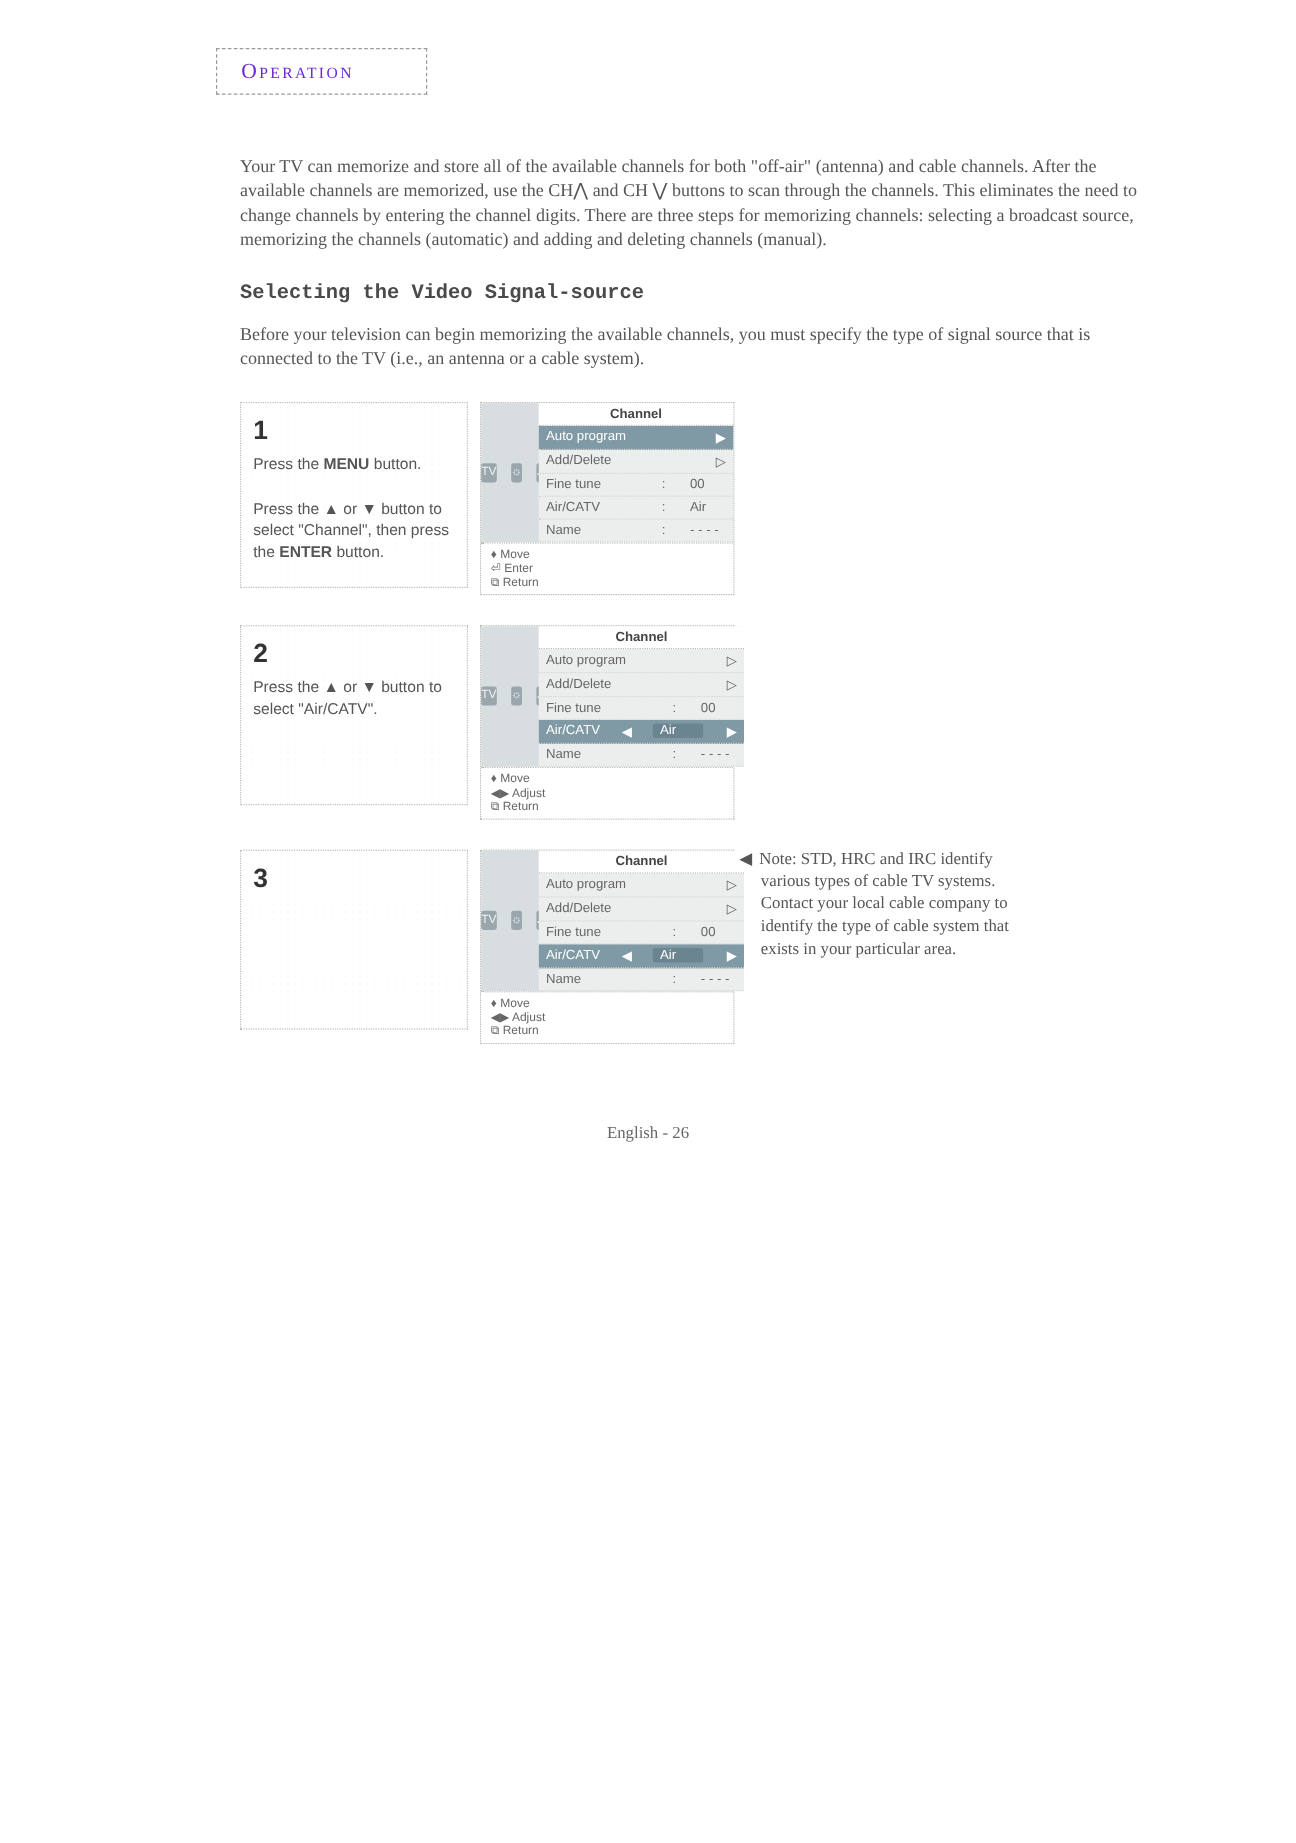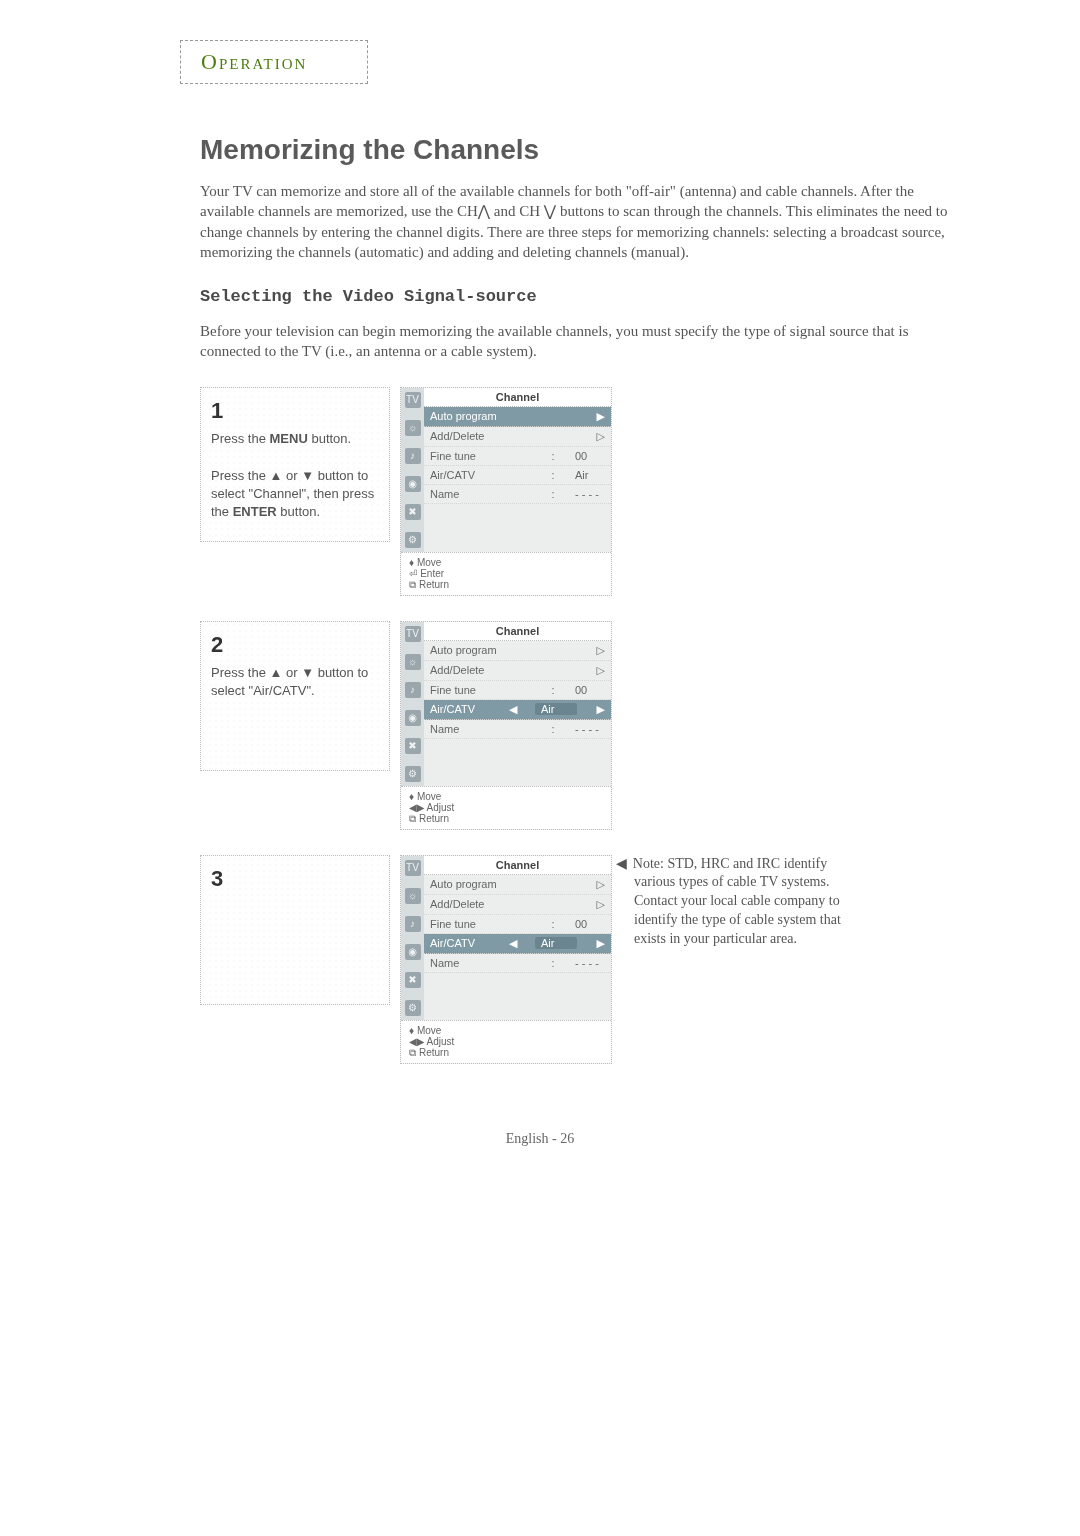--- a/index.html
+++ b/index.html
@@ -11,22 +11,22 @@
     width: 1080px;
     box-sizing: border-box;
   }
   .section-tab {
     border: 1px dashed #999;
     display: inline-block;
     padding: 8px 60px 8px 20px;
     margin-left: 140px;
     font-variant: small-caps;
     letter-spacing: 2px;
-    color: #4d7c0f;
-    font-size: 22px;
+    color: #6d28d9;
+    font-size: 18px;
   }
   .content {
     margin-left: 160px;
     margin-right: 80px;
     margin-top: 50px;
   }
   h1 {
     font-family: Arial, Helvetica, sans-serif;
     font-weight: bold;
     color: #5a5a5a;
@@ -84,24 +84,24 @@
     border: 1px dotted #bbb;
     font-family: Arial, Helvetica, sans-serif;
     font-size: 11px;
     color: #666;
     background: #f5f5f3;
   }
   .osd-body {
     display: flex;
   }
   .osd-icons {
-    width: 23px;
+    width: 48px;
     background: #d8dde0;
     display: flex;
-    flex-direction: column;
+    flex-direction: row;
     align-items: center;
     padding: 4px 0;
     gap: 12px;
   }
   .osd-icons span {
     display: block;
     width: 16px;
     height: 16px;
     background: #9aa6ac;
     border-radius: 2px;
@@ -174,21 +174,20 @@
 </style>
 </head>
 <body>
 
 
 
 <div class="section-tab">Operation</div>
 
 <div class="content">
 
-  <h1>Memorizing the Channels</h1>
   <p class="intro">Your TV can memorize and store all of the available channels for both "off-air" (antenna) and cable channels. After the available channels are memorized, use the CH⋀ and CH ⋁ buttons to scan through the channels. This eliminates the need to change channels by entering the channel digits. There are three steps for memorizing channels: selecting a broadcast source, memorizing the channels (automatic) and adding and deleting channels (manual).</p>
 
   <h2>Selecting the Video Signal-source</h2>
   <p class="sub">Before your television can begin memorizing the available channels, you must specify the type of signal source that is connected to the TV (i.e., an antenna or a cable system).</p>
 
   <div class="steps-row">
     <div class="step-text">
       <div class="step-num">1</div>
       <div>Press the <b>MENU</b> button.<br><br>Press the ▲ or ▼ button to select "Channel", then press the <b>ENTER</b> button.</div>
     </div>

